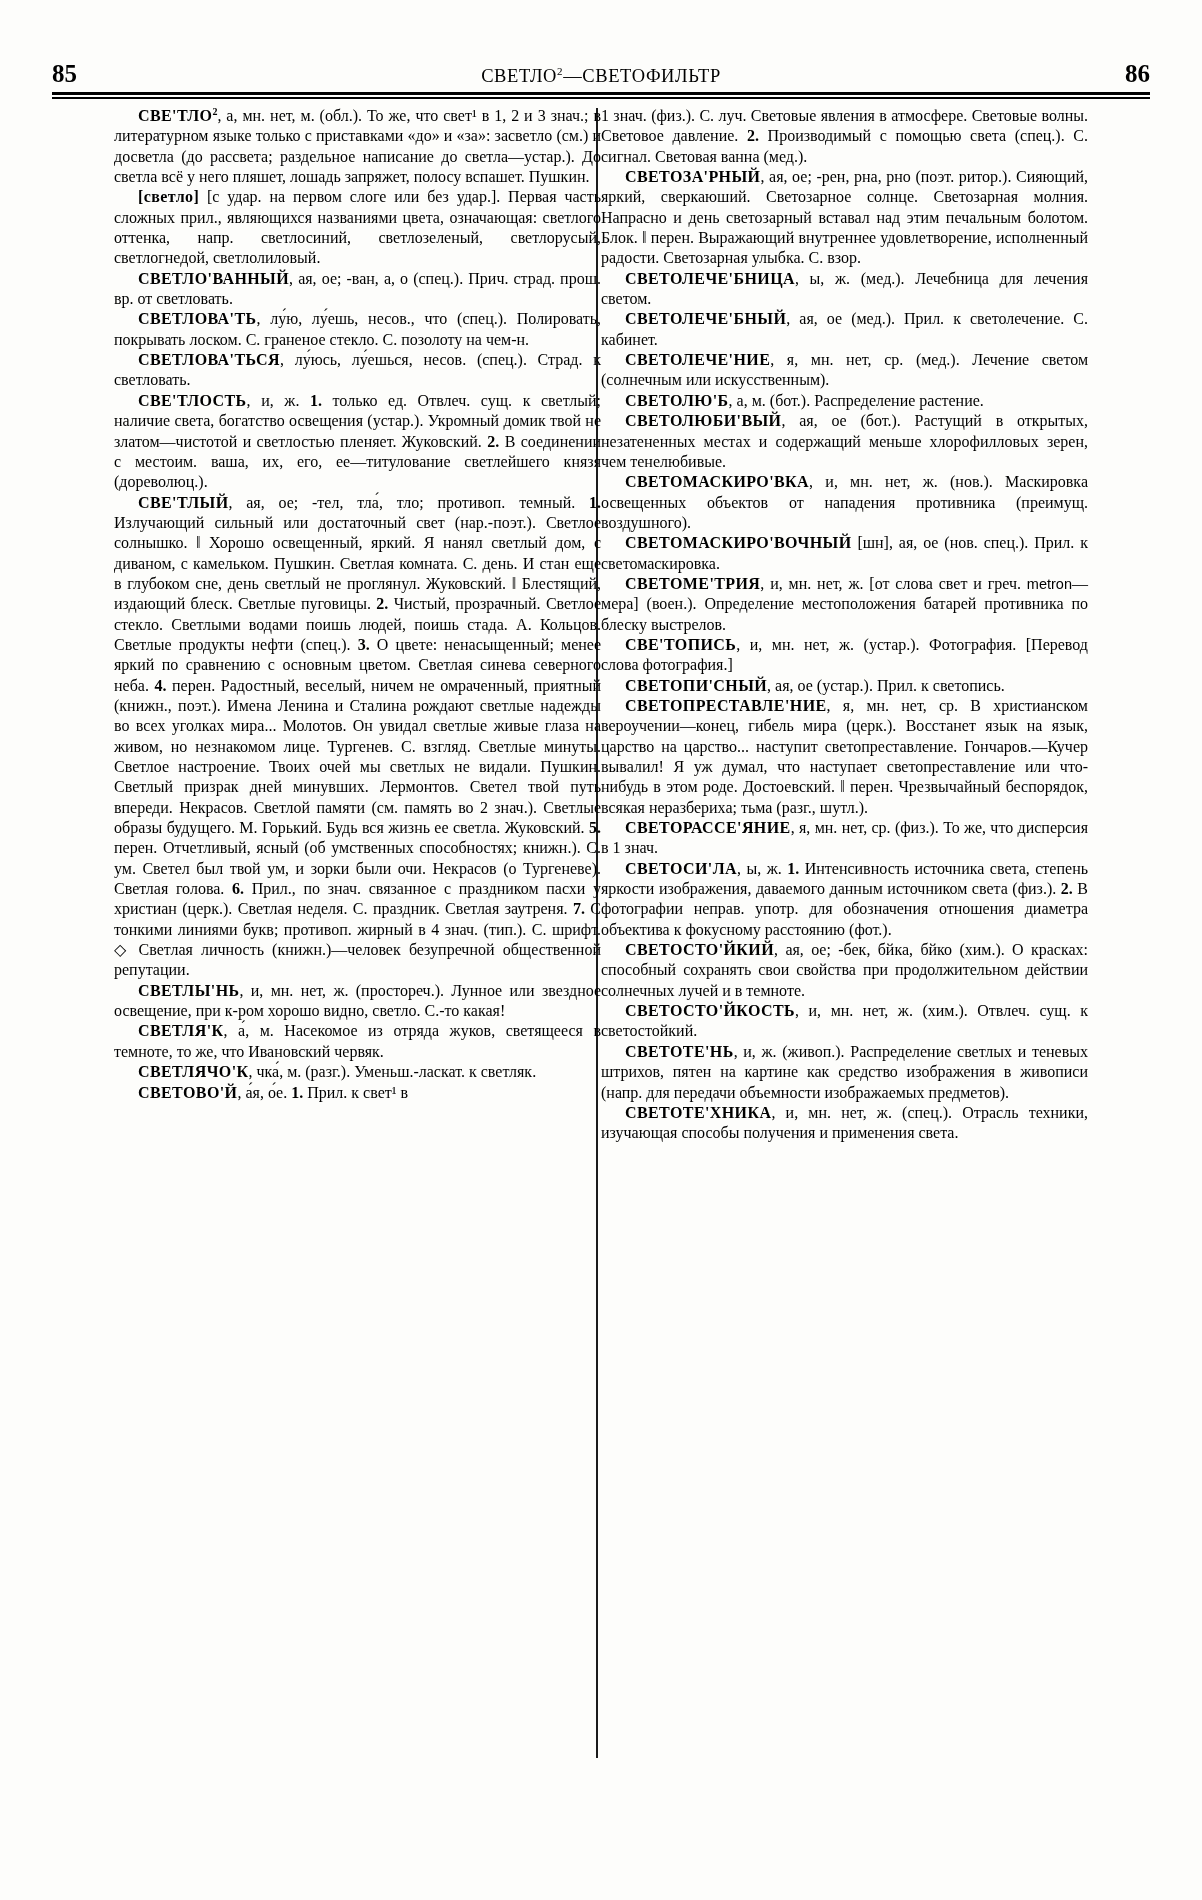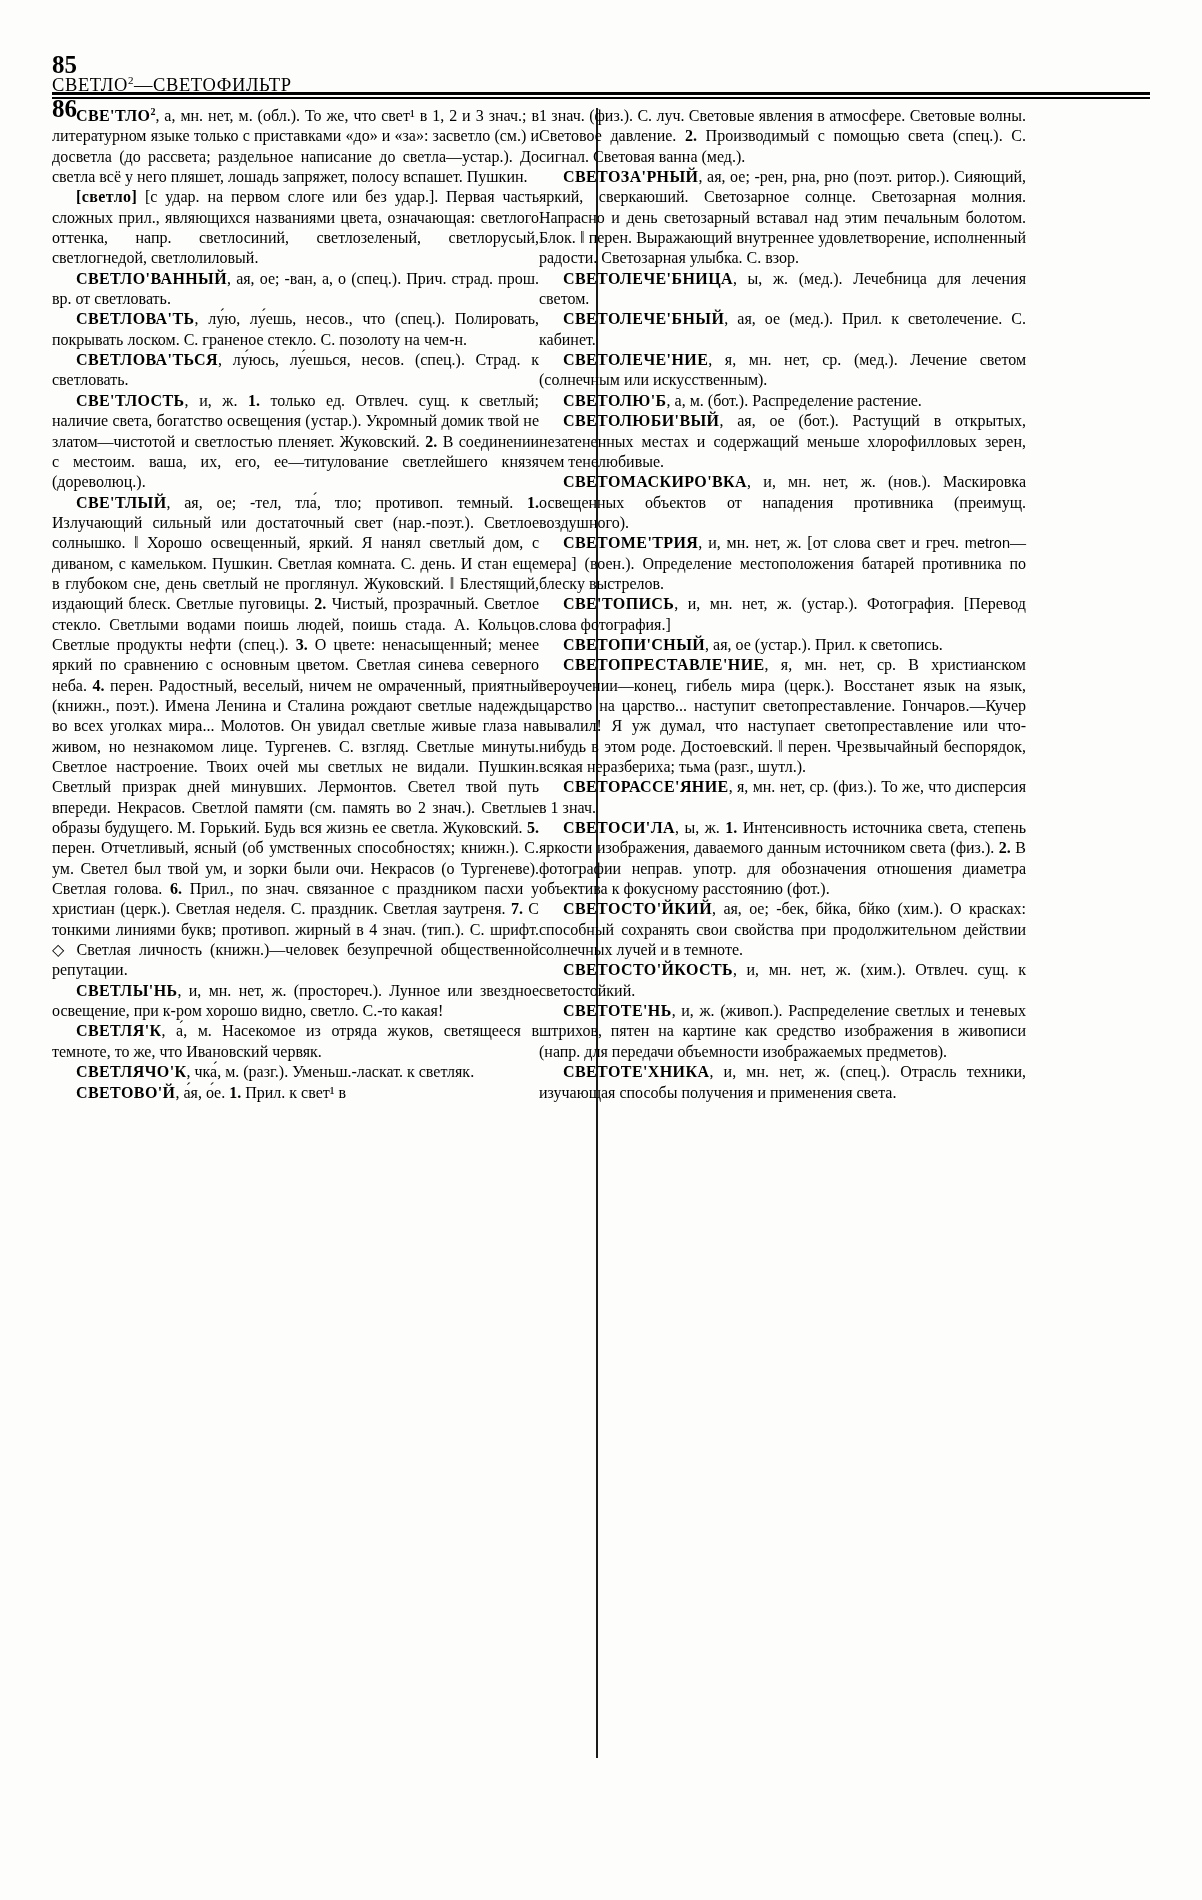--- a/index.html
+++ b/index.html
@@ -26,23 +26,22 @@
   }
 
   
   .running-head {
     position: absolute;
     left: 52px;
     top: 52px;
     width: 1098px;
     height: 34px;
     display: flex;
-    align-items: flex-start;
+    align-items: flex-end;
     justify-content: space-between;
-    flex-direction: column;
   }
   .folio {
     font-family: "Liberation Serif", "DejaVu Serif", serif;
     font-weight: bold;
     font-size: 25px;
     letter-spacing: 0px;
     line-height: 1;
   }
   .head-title {
     font-family: "Liberation Serif", "DejaVu Serif", serif;
@@ -72,21 +71,21 @@
   .rule-thin { height: 1.6px; background: #000; }
 
   
   .columns {
     position: absolute;
     left: 52px;
     top: 106px;
     width: 1098px;
     height: 1680px;
     display: flex;
-    justify-content: flex-start;
+    justify-content: center;
   }
   .col {
     width: 487px;
     position: relative;
   }
   .col-divider {
     position: absolute;
     left: 596px;
     top: 108px;
     width: 2px;
@@ -153,20 +152,21 @@
       </div>
     <div class="col" id="col-right">
         <p class="e cont"><span>1 знач. (физ.). С. луч. Световые явления в атмосфере. Световые волны. Световое давление. <span class="bd">2.</span> Производимый с помощью света (спец.). С. сигнал. Световая ванна (мед.).</span></p>
         <p class="e"><span class="hw">СВЕТОЗА'РНЫЙ</span><span>, ая, ое; -рен, рна, рно (поэт. ритор.). Сияющий, яркий, сверкаюший. Светозарное солнце. Светозарная молния. Напрасно и день светозарный вставал над этим печальным болотом. Блок. ‖ перен. Выражающий внутреннее удовлетворение, исполненный радости. Светозарная улыбка. С. взор.</span></p>
         <p class="e"><span class="hw">СВЕТОЛЕЧЕ'БНИЦА</span><span>, ы, ж. (мед.). Лечебница для лечения светом.</span></p>
         <p class="e"><span class="hw">СВЕТОЛЕЧЕ'БНЫЙ</span><span>, ая, ое (мед.). Прил. к светолечение. С. кабинет.</span></p>
         <p class="e"><span class="hw">СВЕТОЛЕЧЕ'НИЕ</span><span>, я, мн. нет, ср. (мед.). Лечение светом (солнечным или искусственным).</span></p>
         <p class="e"><span class="hw">СВЕТОЛЮ'Б</span><span>, а, м. (бот.). Распределение растение.</span></p>
         <p class="e"><span class="hw">СВЕТОЛЮБИ'ВЫЙ</span><span>, ая, ое (бот.). Растущий в открытых, незатененных местах и содержащий меньше хлорофилловых зерен, чем тенелюбивые.</span></p>
         <p class="e"><span class="hw">СВЕТОМАСКИРО'ВКА</span><span>, и, мн. нет, ж. (нов.). Маскировка освещенных объектов от нападения противника (преимущ. воздушного).</span></p>
+        <p class="e"><span class="hw">СВЕТОМАСКИРО'ВОЧНЫЙ</span><span> [шн], ая, ое (нов. спец.). Прил. к светомаскировка.</span></p>
         <p class="e"><span class="hw">СВЕТОМЕ'ТРИЯ</span><span>, и, мн. нет, ж. [от слова свет и греч. <span class="mono">metron</span>—мера] (воен.). Определение местоположения батарей противника по блеску выстрелов.</span></p>
         <p class="e"><span class="hw">СВЕ'ТОПИСЬ</span><span>, и, мн. нет, ж. (устар.). Фотография. [Перевод слова фотография.]</span></p>
         <p class="e"><span class="hw">СВЕТОПИ'СНЫЙ</span><span>, ая, ое (устар.). Прил. к светопись.</span></p>
         <p class="e"><span class="hw">СВЕТОПРЕСТАВЛЕ'НИЕ</span><span>, я, мн. нет, ср. В христианском вероучении—конец, гибель мира (церк.). Восстанет язык на язык, царство на царство... наступит светопреставление. Гончаров.—Кучер вывалил! Я уж думал, что наступает светопреставление или что-нибудь в этом роде. Достоевский. ‖ перен. Чрезвычайный беспорядок, всякая неразбериха; тьма (разг., шутл.).</span></p>
         <p class="e"><span class="hw">СВЕТОРАССЕ'ЯНИЕ</span><span>, я, мн. нет, ср. (физ.). То же, что дисперсия в 1 знач.</span></p>
         <p class="e"><span class="hw">СВЕТОСИ'ЛА</span><span>, ы, ж. <span class="bd">1.</span> Интенсивность источника света, степень яркости изображения, даваемого данным источником света (физ.). <span class="bd">2.</span> В фотографии неправ. употр. для обозначения отношения диаметра объектива к фокусному расстоянию (фот.).</span></p>
         <p class="e"><span class="hw">СВЕТОСТО'ЙКИЙ</span><span>, ая, ое; -бек, бйка, бйко (хим.). О красках: способный сохранять свои свойства при продолжительном действии солнечных лучей и в темноте.</span></p>
         <p class="e"><span class="hw">СВЕТОСТО'ЙКОСТЬ</span><span>, и, мн. нет, ж. (хим.). Отвлеч. сущ. к светостойкий.</span></p>
         <p class="e"><span class="hw">СВЕТОТЕ'НЬ</span><span>, и, ж. (живоп.). Распределение светлых и теневых штрихов, пятен на картине как средство изображения в живописи (напр. для передачи объемности изображаемых предметов).</span></p>
         <p class="e"><span class="hw">СВЕТОТЕ'ХНИКА</span><span>, и, мн. нет, ж. (спец.). Отрасль техники, изучающая способы получения и применения света.</span></p>

